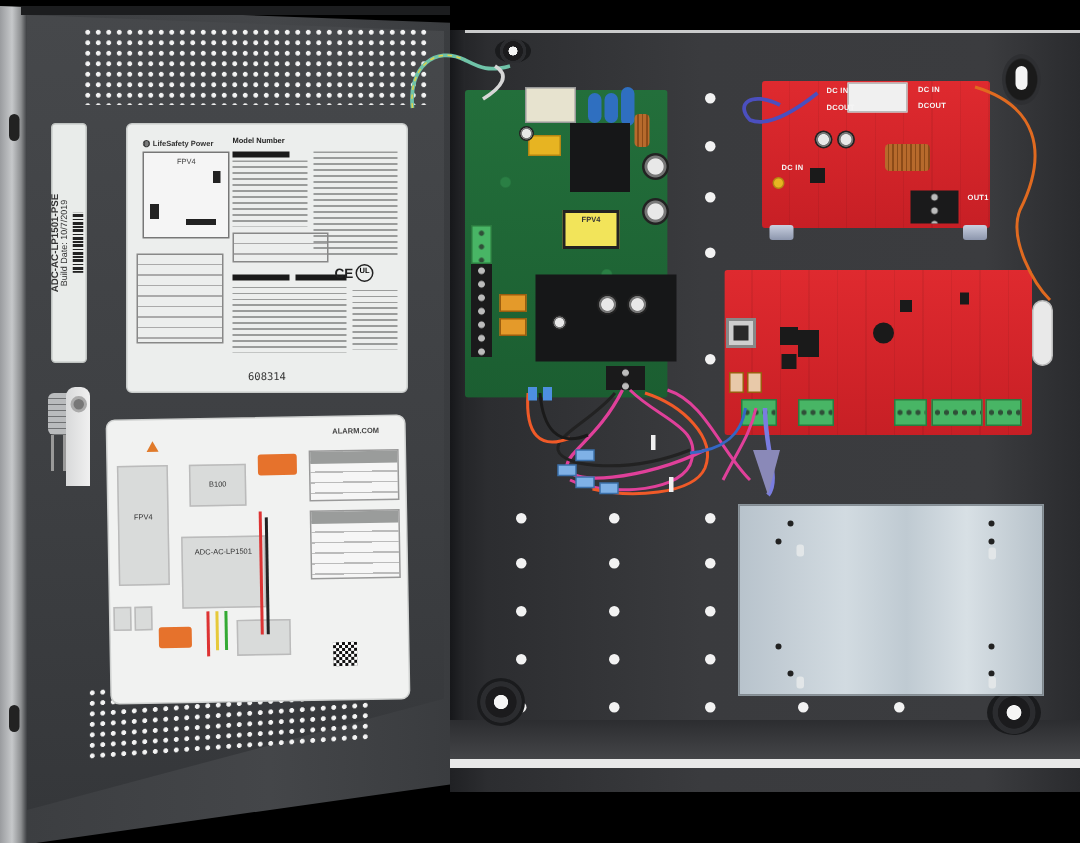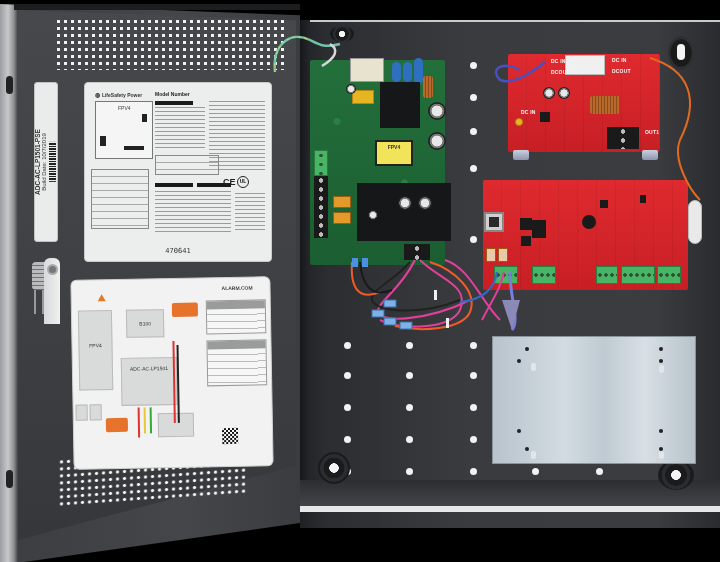--- a/index.html
+++ b/index.html
@@ -207,21 +207,21 @@
     <div class="spec-lines" style="left:70px;top:24px;width:50px;height:44px"></div>
     <div class="spec-lines" style="left:124px;top:18px;width:56px;height:70px"></div>
     <div class="spec-table" style="left:70px;top:72px;width:64px;height:20px"></div>
     <div class="spec-table" style="left:6px;top:86px;width:58px;height:60px"></div>
     <div class="spec-bar" style="left:70px;top:100px;width:38px"></div>
     <div class="spec-bar" style="left:112px;top:100px;width:34px"></div>
     <div class="spec-lines" style="left:70px;top:108px;width:76px;height:44px"></div>
     <div class="spec-lines" style="left:150px;top:110px;width:30px;height:40px"></div>
     <div class="ce-mark">CE</div>
     <div class="ul-mark">UL</div>
-    <div class="serial">470641</div>
+    <div class="serial">608314</div>
   </div>
 
   <div class="wiring-label">
     <div class="wl-logo">ALARM.COM</div>
     <div class="warn-tri"></div>
 
     <div class="wl-box" style="left:6px;top:30px;width:34px;height:80px">
       <div class="wl-box-title">FPV4</div>
     </div>
     <div class="wl-box" style="left:54px;top:30px;width:38px;height:28px">

